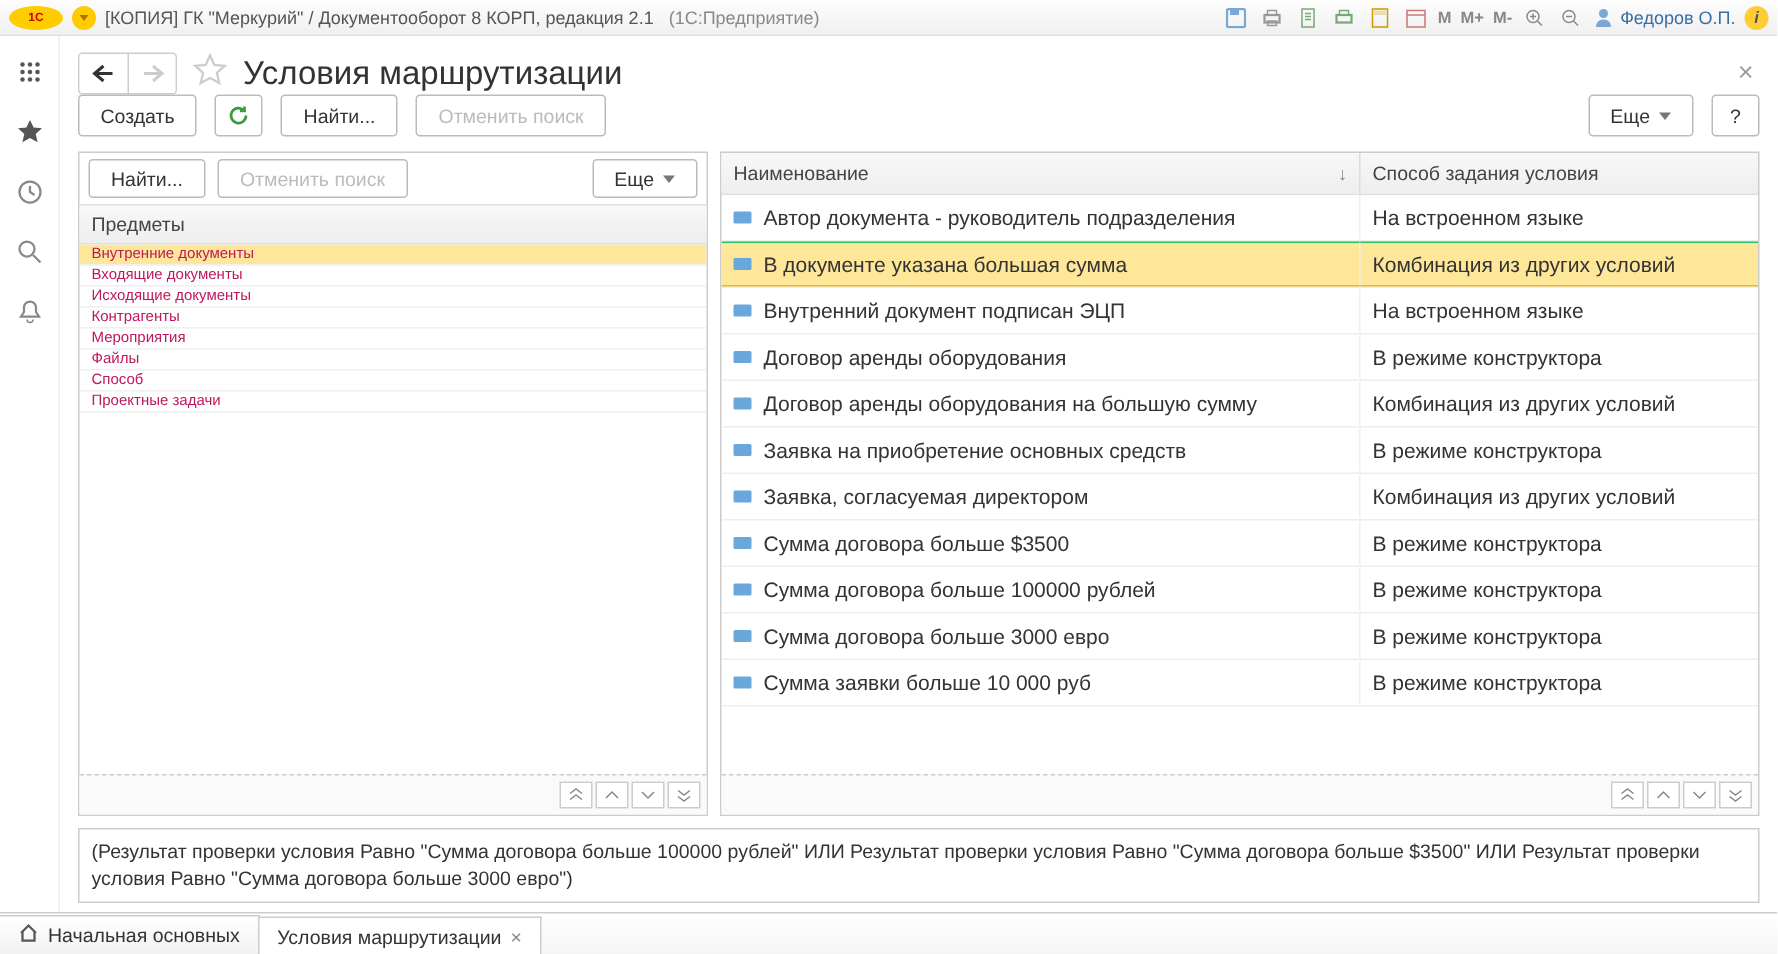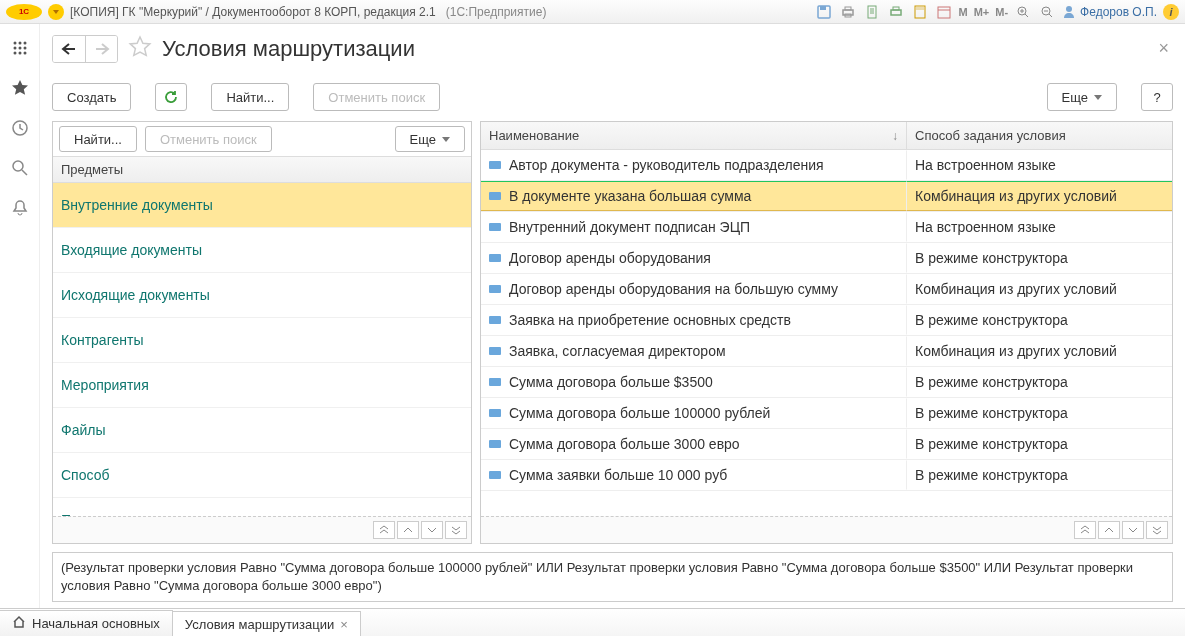--- a/index.html
+++ b/index.html
@@ -24,35 +24,35 @@
   
   .main{flex:1;display:flex;flex-direction:column;padding:10px 12px 6px 12px;overflow:hidden;}
   .header-row{display:flex;align-items:center;gap:10px;}
   .navbtns{display:flex;border:1px solid #ccc;border-radius:3px;overflow:hidden;}
   .navbtn{width:32px;height:26px;display:flex;align-items:center;justify-content:center;background:#fff;cursor:pointer;}
   .navbtn.disabled{color:#ccc;cursor:default;}
   .navbtn + .navbtn{border-left:1px solid #ccc;}
   .star{color:#ccc;cursor:pointer;}
   .page-title{font-size:22px;color:#333;}
   .close-x{margin-left:auto;color:#999;font-size:18px;cursor:pointer;padding:4px;}
-  .toolbar{display:flex;align-items:center;gap:24px;margin-top:20px;}
+  .toolbar{display:flex;align-items:center;gap:12px;margin-top:0;}
   .btn{height:28px;border:1px solid #bbb;border-radius:3px;background:#fff;padding:0 14px;display:flex;align-items:center;cursor:pointer;font-size:13px;color:#333;}
   .btn.icon-only{padding:0;width:32px;justify-content:center;}
   .btn.disabled{color:#bbb;cursor:default;}
   .btn.drop::after{content:"";margin-left:6px;border-left:4px solid transparent;border-right:4px solid transparent;border-top:5px solid #777;}
   .spacer{flex:1;}
   
   .panes{display:flex;gap:8px;margin-top:10px;flex:1;min-height:0;}
   .pane{border:1px solid #ccc;display:flex;flex-direction:column;min-height:0;}
   .pane.left{width:420px;}
   .pane.right{flex:1;justify-content:flex-end;}
   .pane-toolbar{display:flex;align-items:center;gap:8px;padding:4px 6px;}
   .subhead{background:linear-gradient(#f8f8f8,#eee);border-top:1px solid #ddd;border-bottom:1px solid #ddd;padding:5px 8px;font-size:13px;color:#444;}
   .list{flex:1;overflow:auto;}
-  .li{padding:14px 8px;border-bottom:1px solid #f0f0f0;cursor:pointer;font-size:14px;color:#0f766e;}
+  .li{padding:1px 8px;border-bottom:1px solid #f0f0f0;cursor:pointer;font-size:10px;color:#be185d;}
   .li.sel{background:#ffe79a;}
   .thead{display:flex;background:linear-gradient(#f8f8f8,#eee);border-bottom:1px solid #ddd;}
   .th{padding:6px 8px;font-size:13px;color:#444;display:flex;align-items:center;}
   .th.name{flex:1;border-right:1px solid #ddd;justify-content:space-between;}
   .th.mode{width:265px;}
   .sort-arrow{color:#888;font-size:12px;}
   .tbody{flex:1;overflow:auto;}
   .tr{display:flex;border-bottom:1px solid #eee;cursor:pointer;}
   .tr.sel{background:#ffe79a;}
   .tr.sel .td{border-top:1px solid #22c55e;border-bottom:1px solid #e0b84e;}

